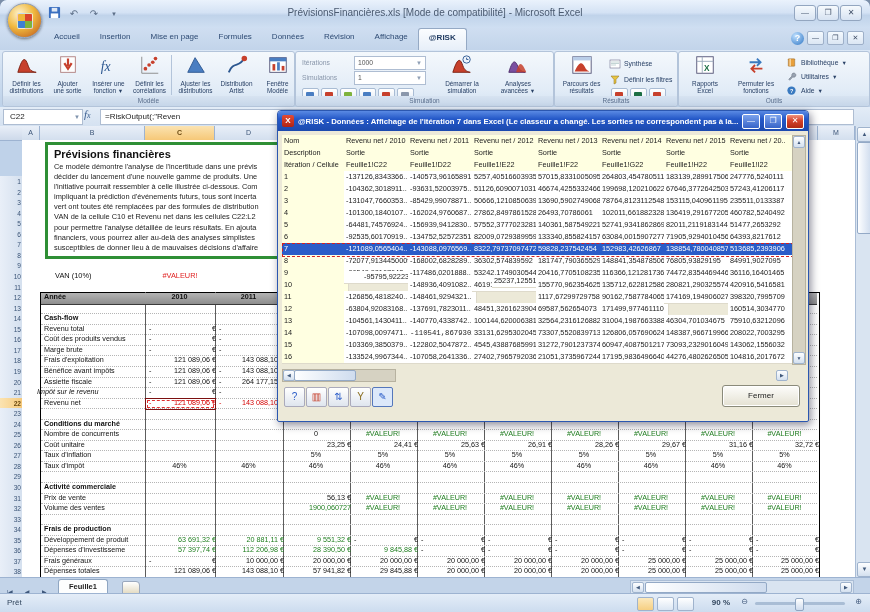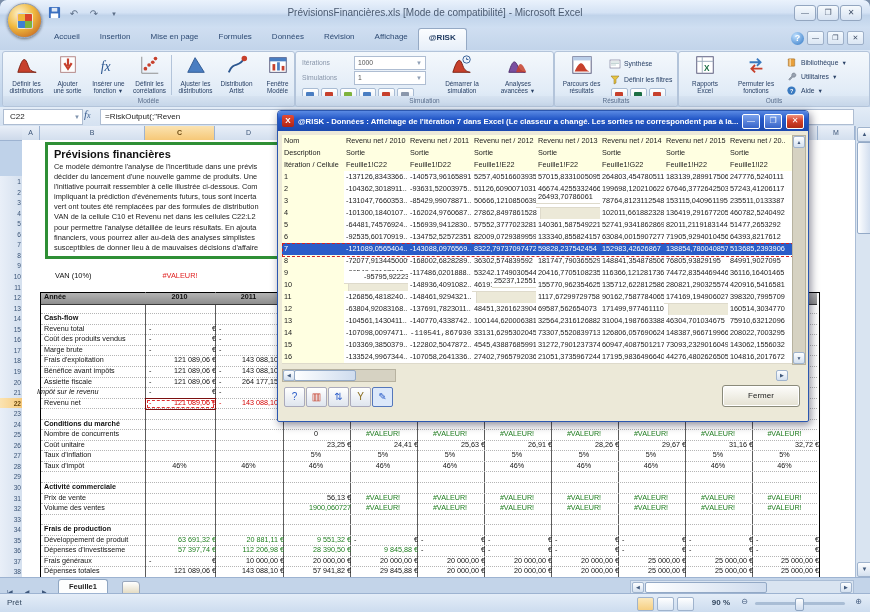--- a/index.html
+++ b/index.html
@@ -749,21 +749,21 @@
       <div class="dc" style="left:194px;top:204px;width:64px;">100144,620006381</div>
       <div class="dc" style="left:194px;top:216px;width:64px;">33131,6295302045</div>
       <div class="dc" style="left:194px;top:228px;width:64px;">4545,43887685991</div>
       <div class="dc" style="left:194px;top:240px;width:64px;">27402,7965792036</div>
       <div class="dc dhead" style="left:258px;top:24px;width:64px;">Revenu net / 2013</div>
       <div class="dc dhead" style="left:258px;top:36px;width:64px;">Sortie</div>
       <div class="dc dhead" style="left:258px;top:48px;width:64px;">Feuille1!F22</div>
       <div class="dc" style="left:258px;top:60px;width:64px;">57015,8331005095</div>
       <div class="dc" style="left:258px;top:72px;width:64px;">46674,4255332466</div>
       <div class="dc" style="left:258px;top:84px;width:64px;">13690,5902749068</div>
-      <div class="dc" style="left:258px;top:80px;width:64px;">26493,70786061</div>
+      <div class="dc" style="left:258px;top:96px;width:64px;">26493,70786061</div>
       <div class="dc" style="left:258px;top:108px;width:64px;">140361,587549221</div>
       <div class="dc" style="left:258px;top:120px;width:64px;">133340,855824157</div>
       <div class="dc dsel" style="left:258px;top:132px;width:64px;">59828,237542454</div>
       <div class="dc" style="left:258px;top:144px;width:64px;">181747,790365529</div>
       <div class="dc" style="left:258px;top:156px;width:64px;">20416,7705108235</div>
       <div class="dc" style="left:258px;top:168px;width:64px;">155770,962354625</div>
       <div class="dc" style="left:258px;top:180px;width:64px;">1117,67299729758</div>
       <div class="dc" style="left:258px;top:192px;width:64px;">69587,562654073</div>
       <div class="dc" style="left:258px;top:204px;width:64px;">32564,2316126882</div>
       <div class="dc" style="left:258px;top:216px;width:64px;">73307,5520839713</div>

